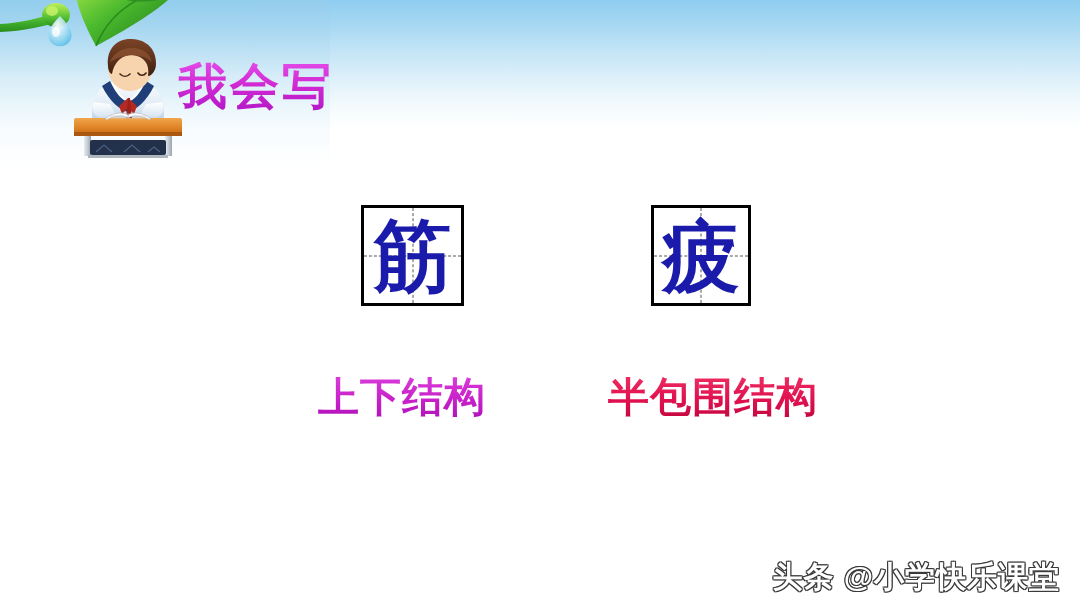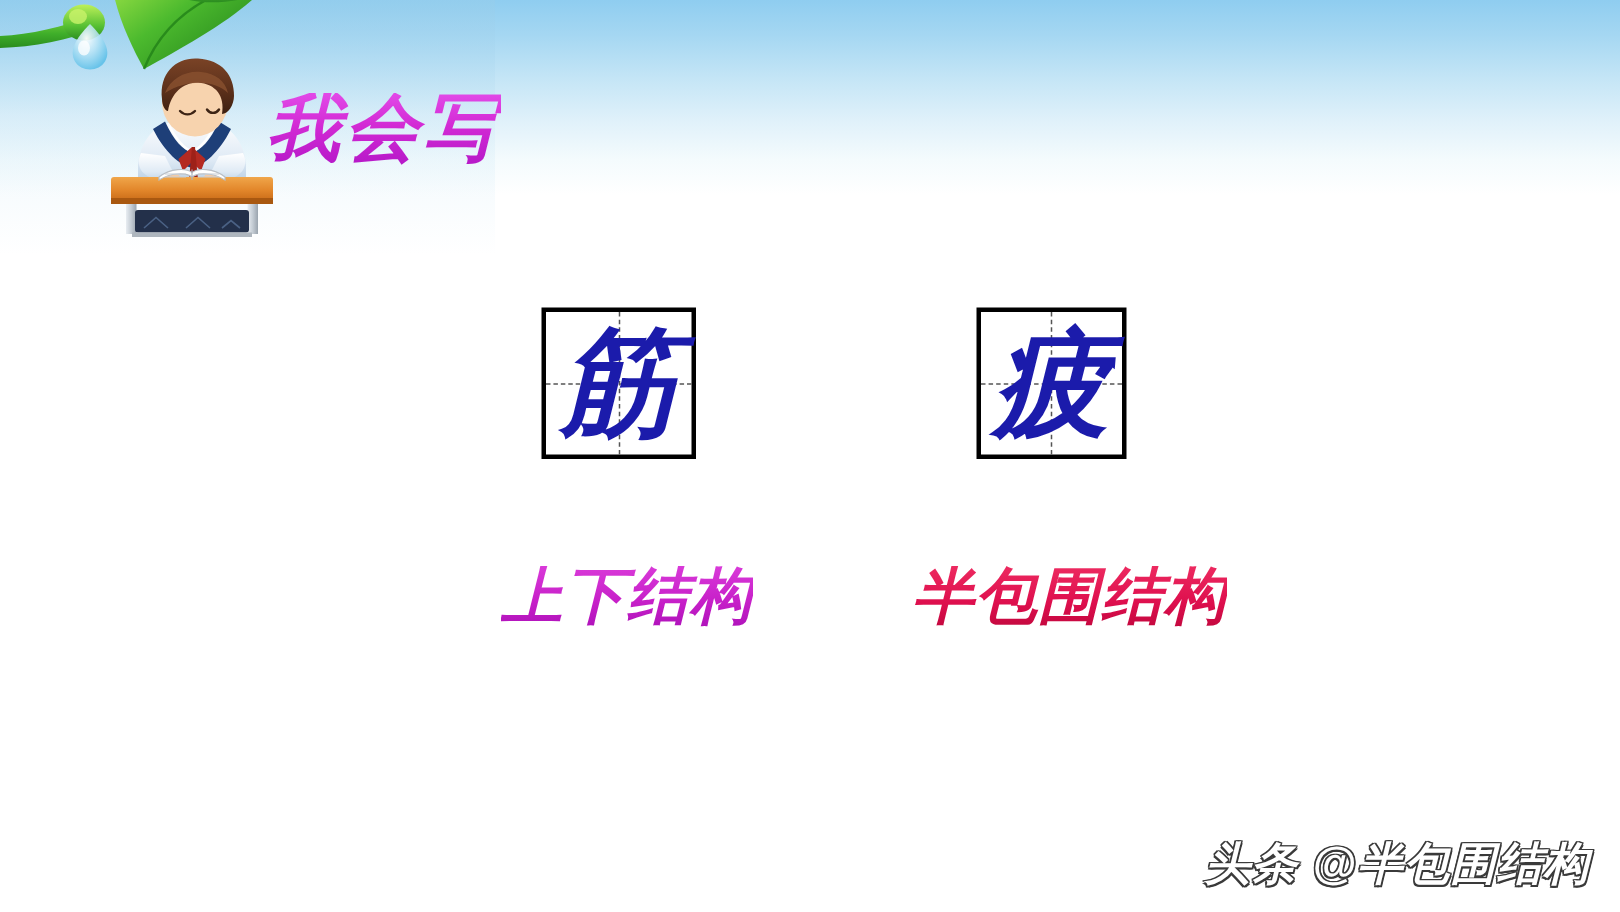--- a/index.html
+++ b/index.html
@@ -12,21 +12,20 @@
     font-family: "Liberation Sans", "DejaVu Sans", sans-serif;
   }
 
   
   .slide {
     position: relative;
     width: 1080px;
     height: 608px;
     overflow: hidden;
     background: #ffffff;
-    font-style: italic;
   }
 
   
   .sky {
     position: absolute;
     left: 0;
     top: 0;
     width: 1080px;
     height: 130px;
     background: linear-gradient(to bottom,
@@ -136,21 +135,21 @@
   
   .struct-label {
     position: absolute;
     font-size: 41px;
     font-weight: 700;
     line-height: 1;
     letter-spacing: 1px;
     white-space: nowrap;
   }
   #struct-label-1 {
-    left: 334px;
+    left: 318px;
     top: 377px;
     color: #cc22cc;
     background-image: linear-gradient(to bottom, #d93ad9 0%, #c61fc8 60%, #b013bb 100%);
     -webkit-background-clip: text;
     background-clip: text;
     -webkit-text-fill-color: transparent;
   }
   #struct-label-2 {
     left: 580px;
     top: 377px;
@@ -306,15 +305,15 @@
 
   <div class="char-box" id="char-box-2">
     <div class="v-guide"></div>
     <div class="h-guide"></div>
     <div class="glyph">疲</div>
   </div>
 
   <div class="struct-label" id="struct-label-1">上下结构</div>
   <div class="struct-label" id="struct-label-2">半包围结构</div>
 
-  <div class="watermark">头条 @半包围结构</div>
+  <div class="watermark">头条 @小学快乐课堂</div>
 
 </div>
 
 </body></html>

